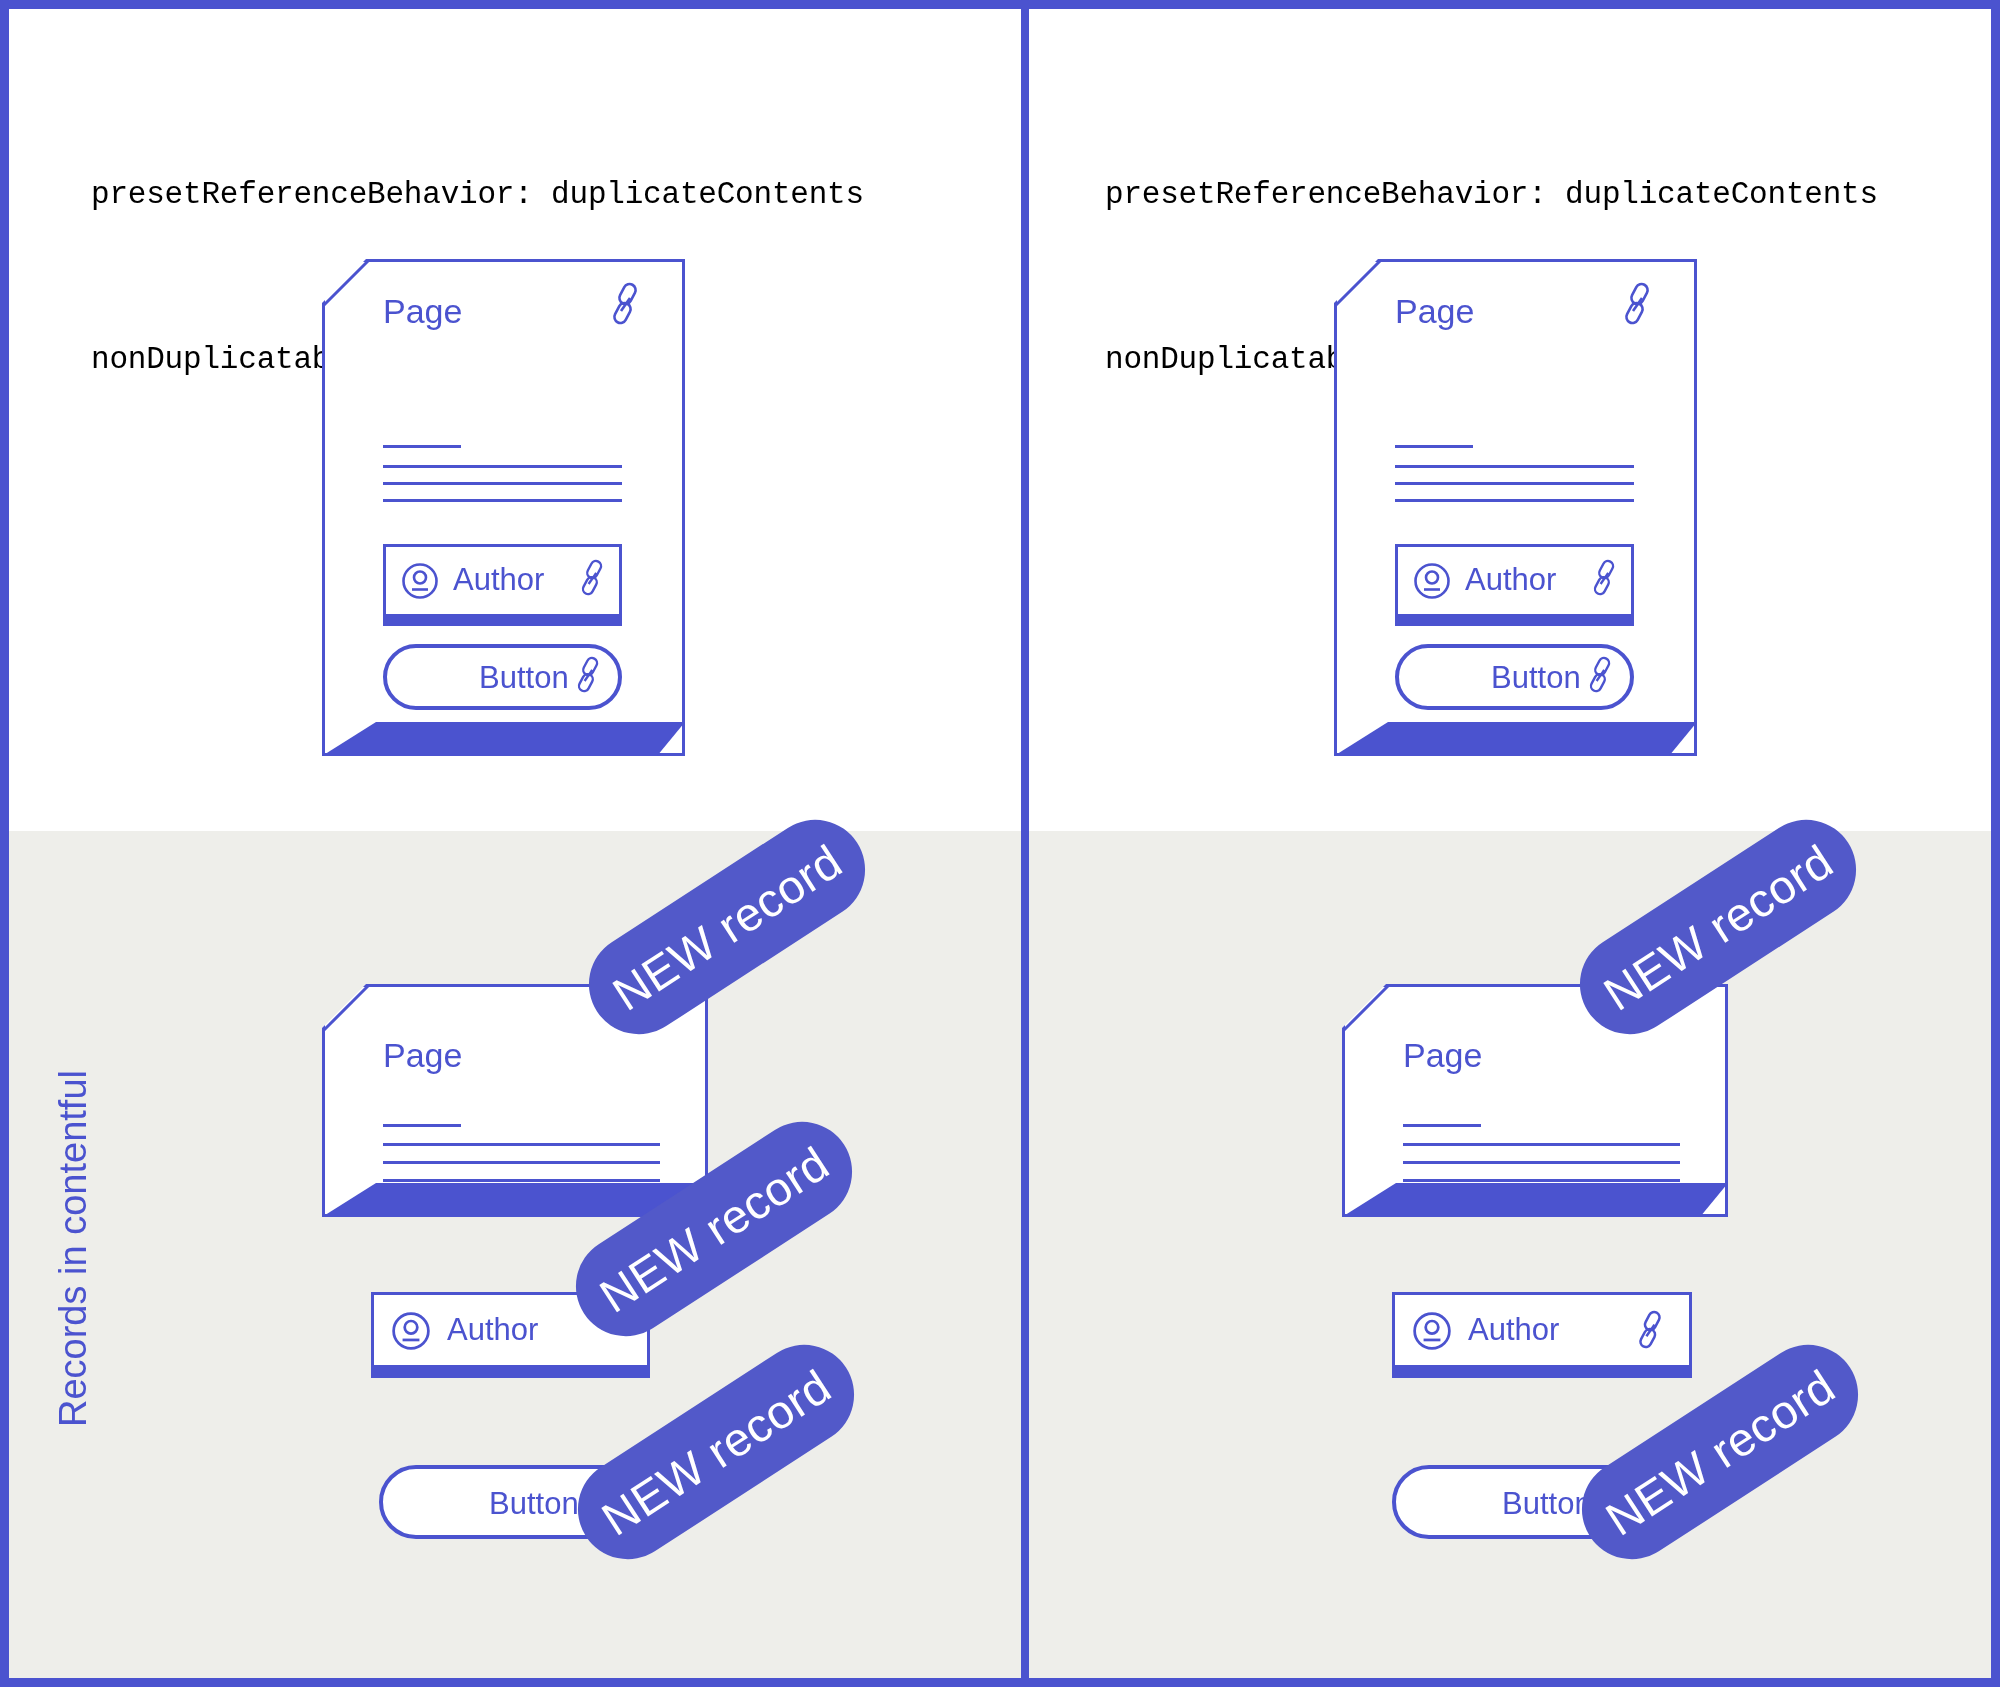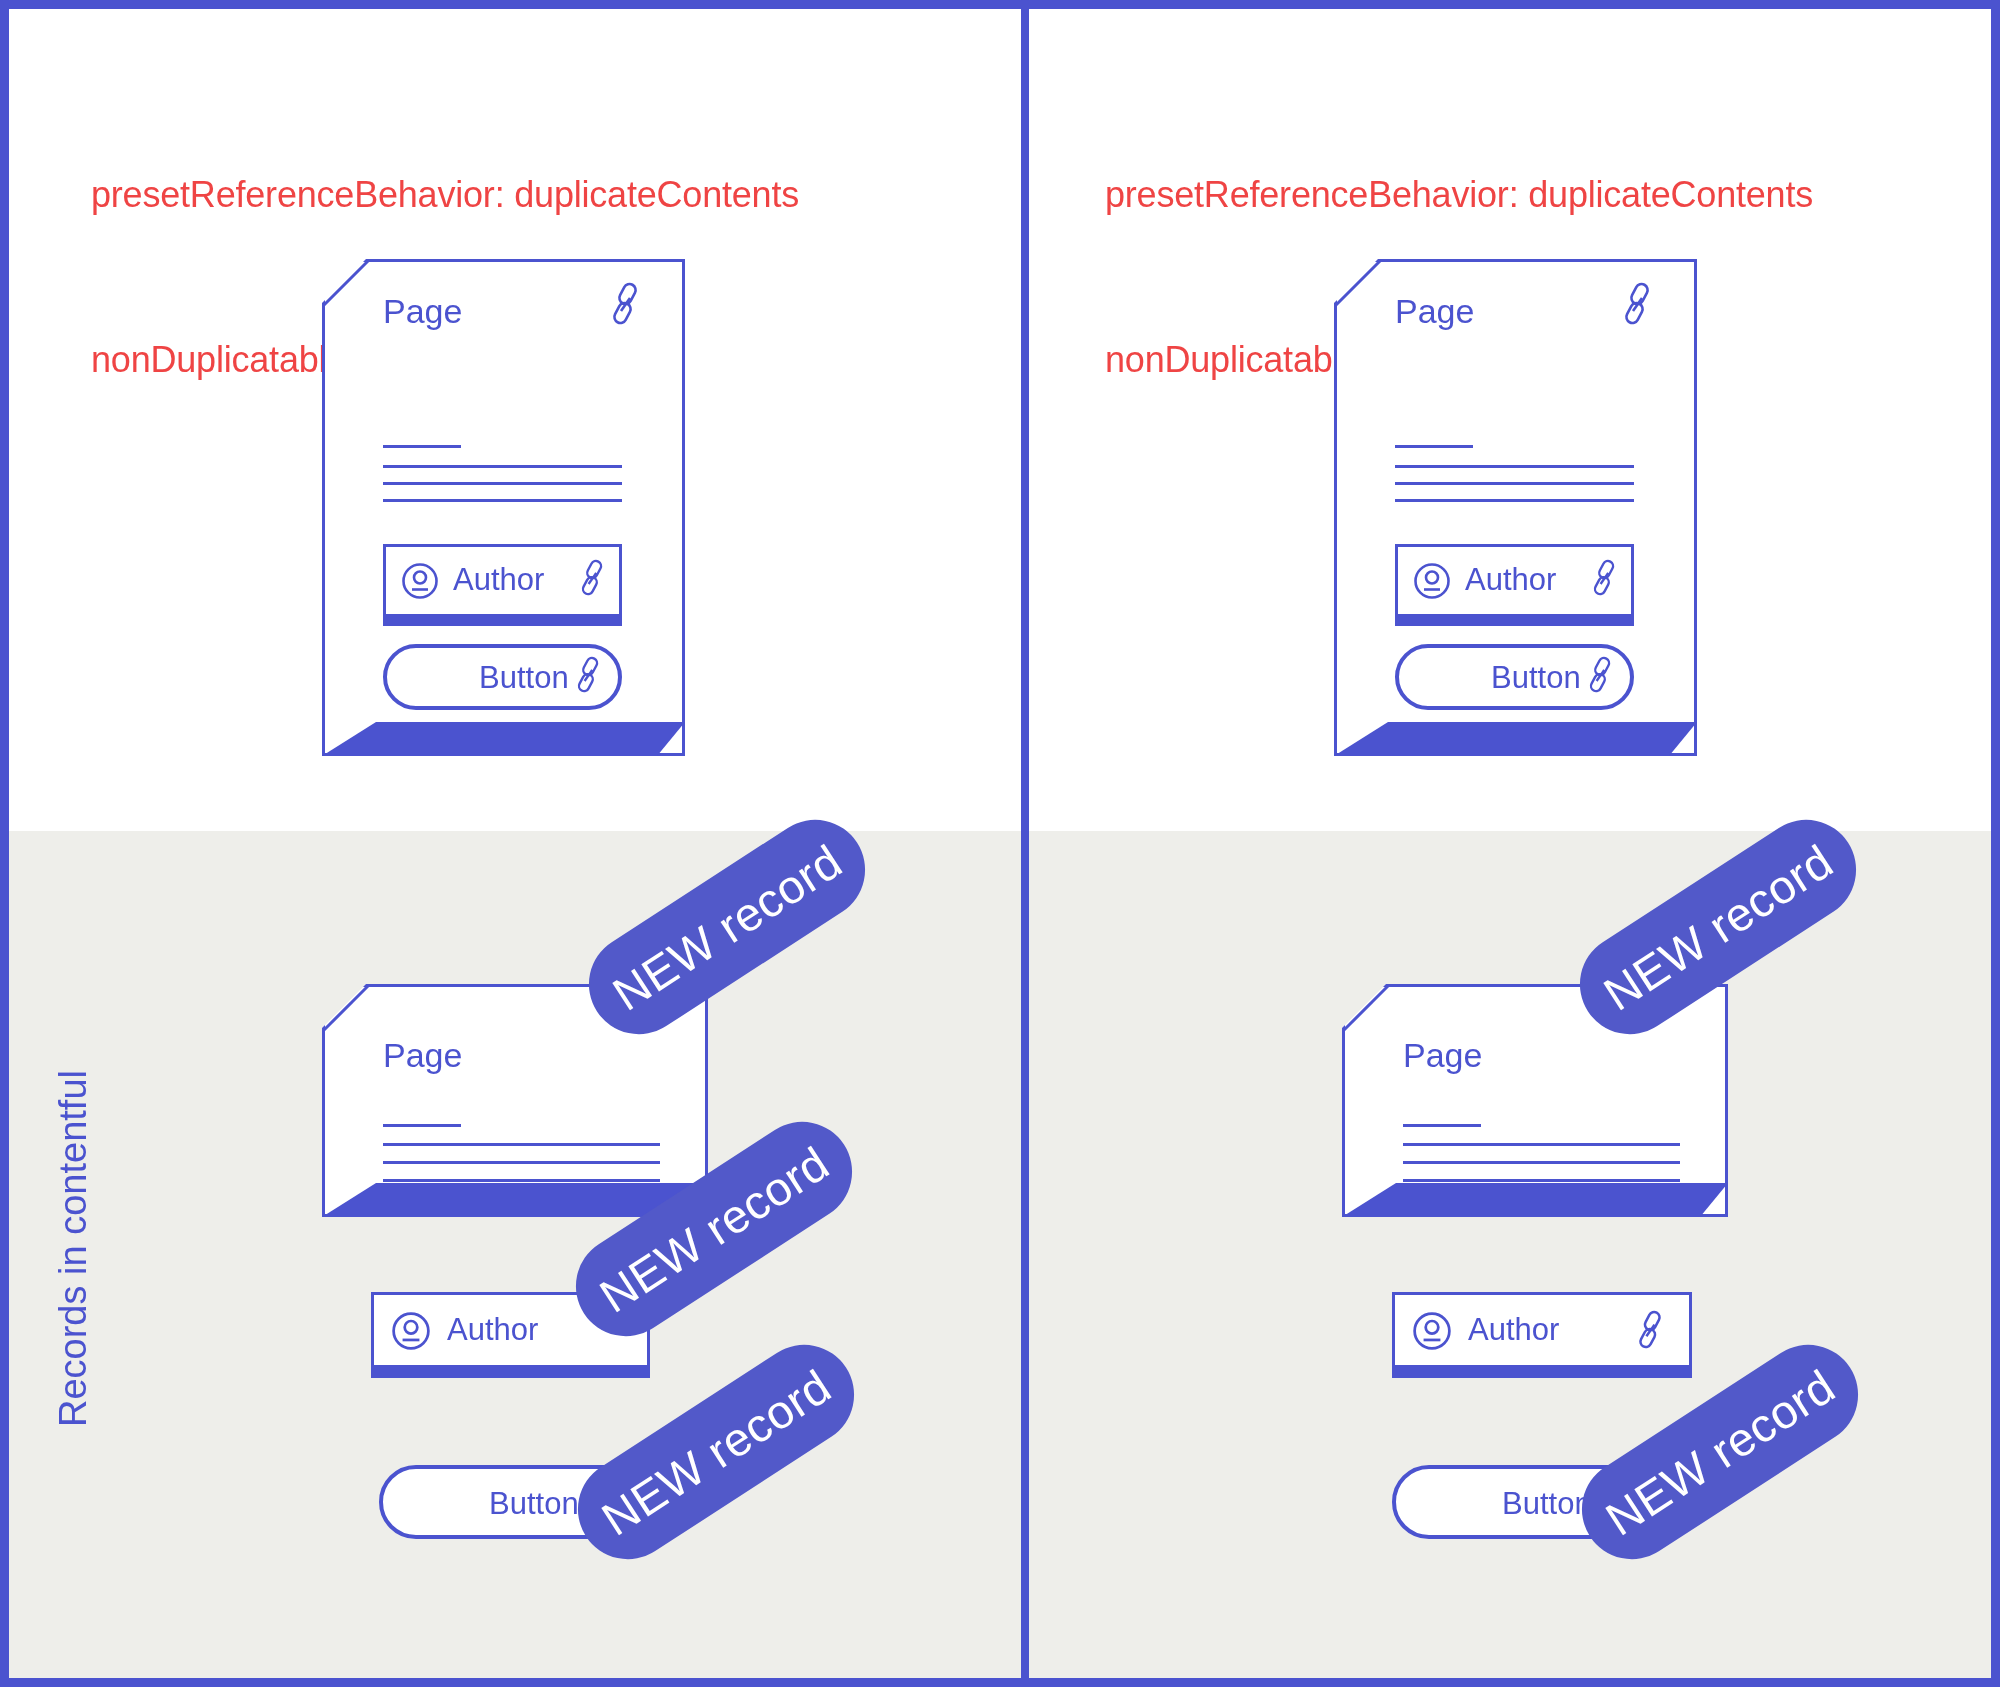--- a/index.html
+++ b/index.html
@@ -28,23 +28,23 @@
   
   .v-divider{
     position:absolute; left:1012px; top:0;
     width:8px; height:1669px;
     background:#4b53cf;
   }
 
   
   .config{
     position:absolute;
-    font-family:Liberation Sans, sans-serif;
-    color:#ef4444;
-    font-size:36px;
+    font-family:Liberation Mono, monospace;
+    color:#000000;
+    font-size:31px;
     line-height:55px;
     white-space:pre;
     letter-spacing:-0.2px;
   }
   .config .line{ display:block; }
 
   
   .side-label{
     position:absolute;
     left:-176px; top:1218px;

